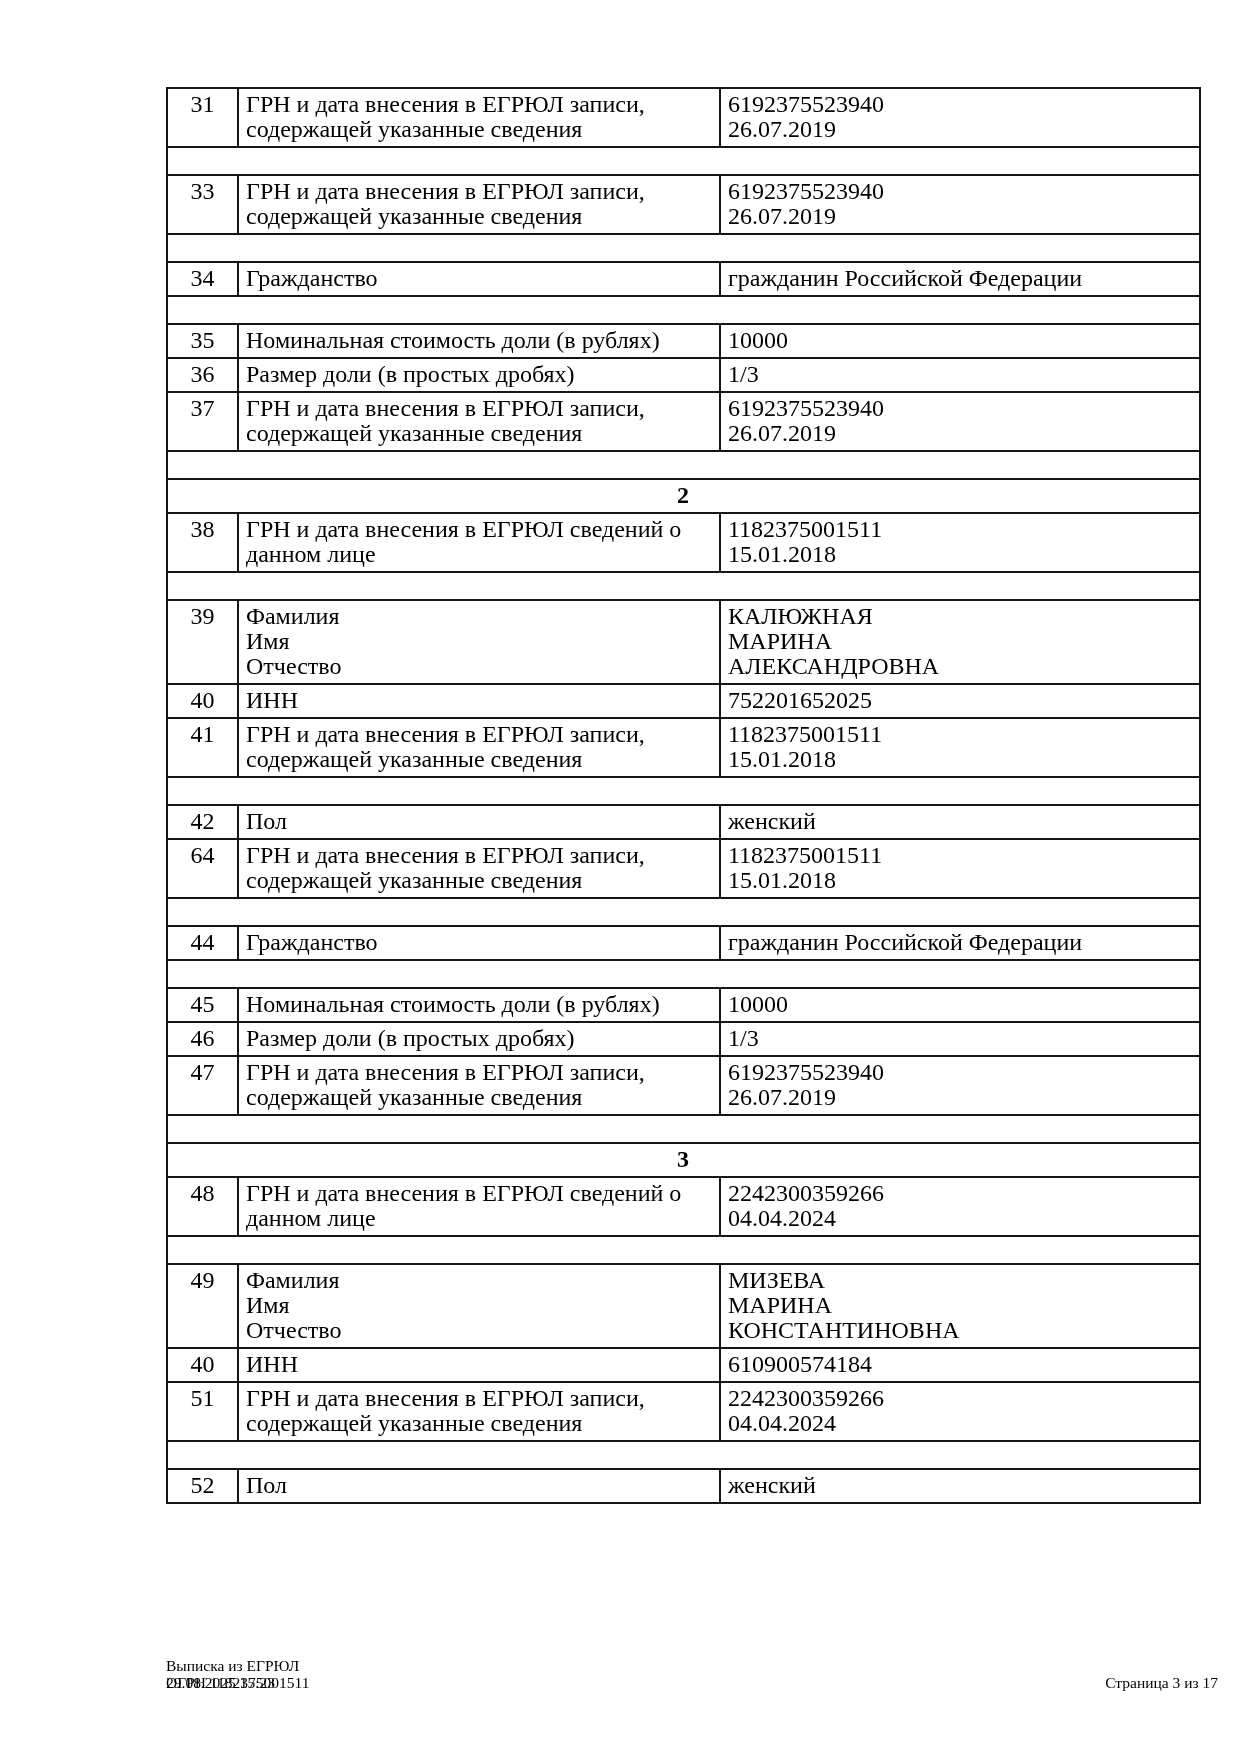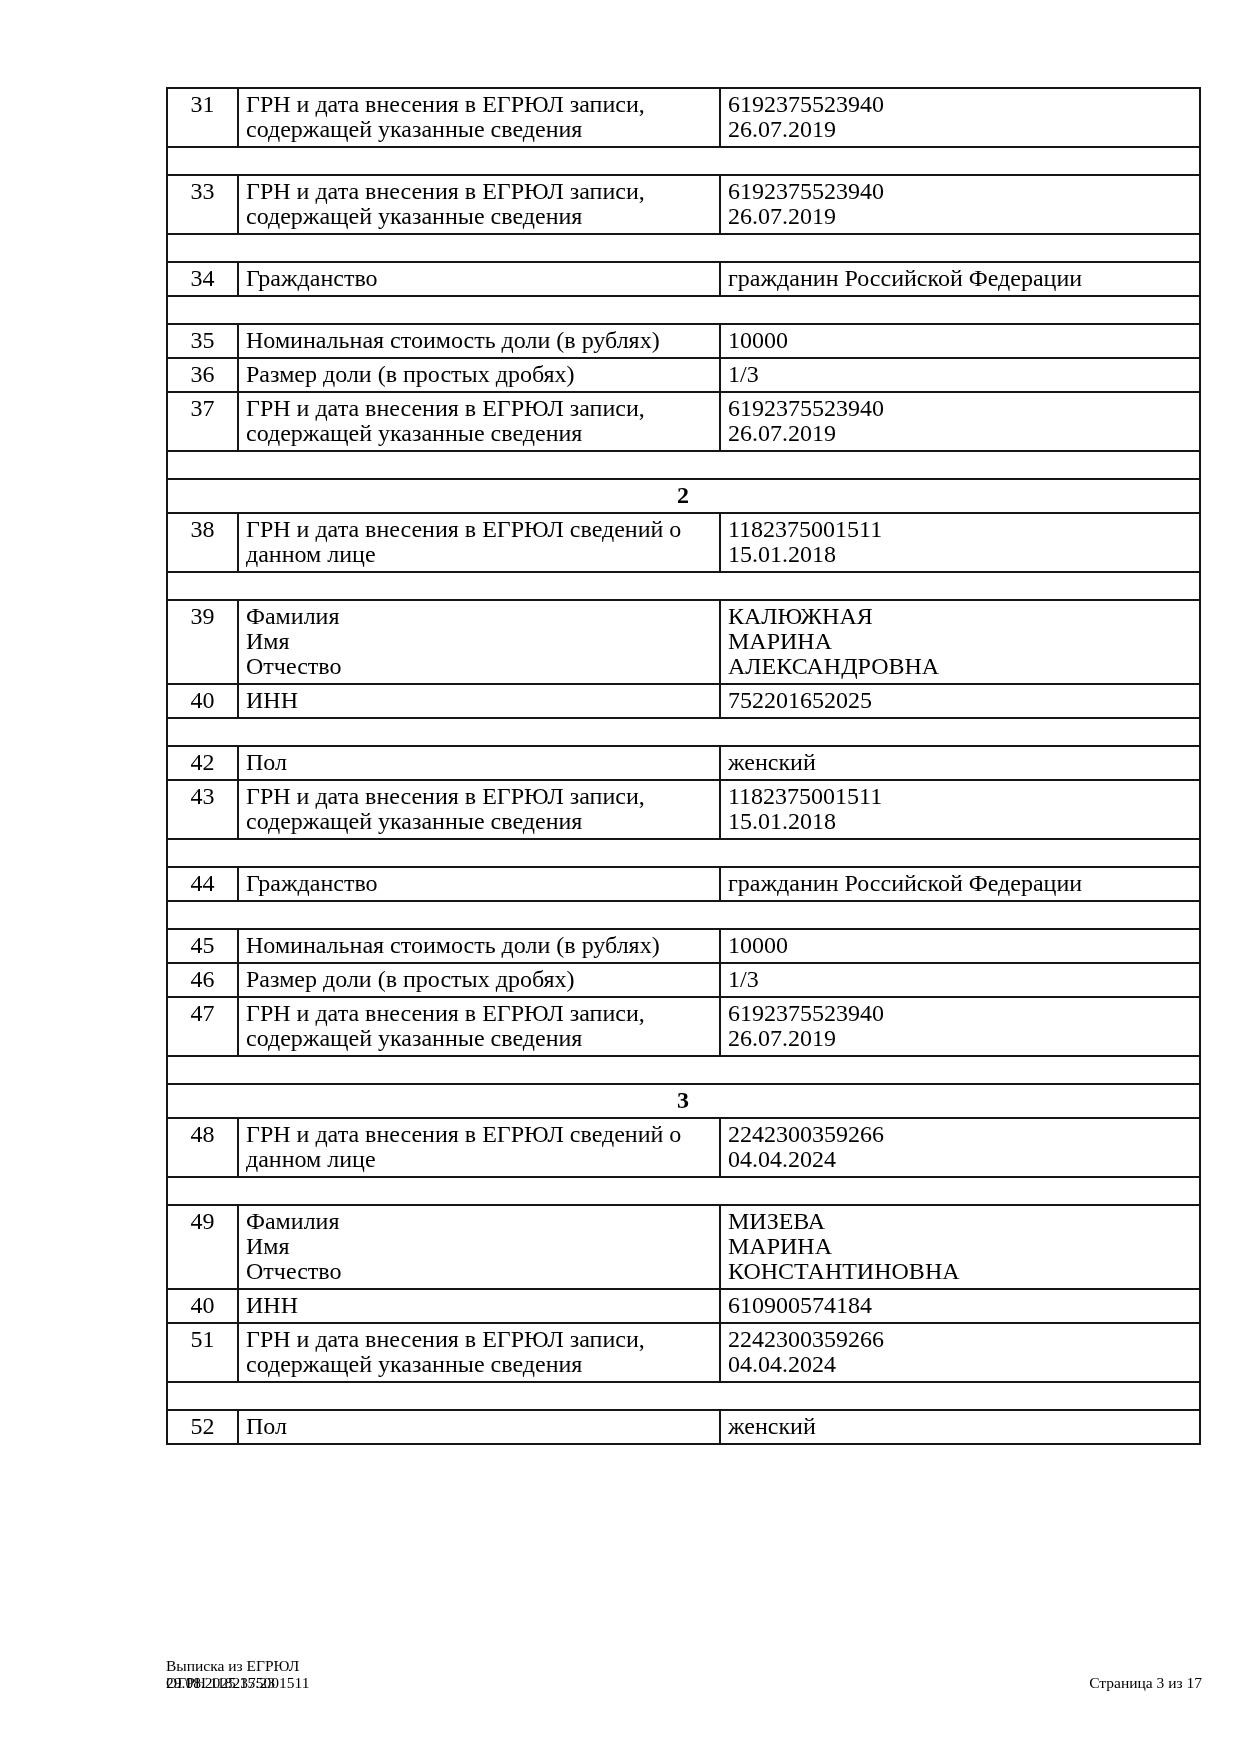--- a/index.html
+++ b/index.html
@@ -64,21 +64,21 @@
   }
   .footer .footer-center {
     position: absolute;
     left: 0;
     right: 0;
     top: 17px;
     text-align: left;
   }
   .footer .footer-right {
     position: absolute;
-    right: 16px;
+    right: 0;
     top: 17px;
     text-align: left;
   }
 </style>
 </head>
 <body>
 
 <div class="page">
 
   <table class="egrul">
@@ -157,29 +157,36 @@
           <td class="value">КАЛЮЖНАЯ
 МАРИНА
 АЛЕКСАНДРОВНА</td>
         </tr>
         <tr>
           <td class="num">40</td>
           <td class="label">ИНН</td>
           <td class="value">752201652025</td>
         </tr>
         <tr>
+          <td class="num">41</td>
+          <td class="label">ГРН и дата внесения в ЕГРЮЛ записи,
+содержащей указанные сведения</td>
+          <td class="value">1182375001511
+15.01.2018</td>
+        </tr>
+        <tr>
           <td class="spacer" colspan="3"></td>
         </tr>
         <tr>
           <td class="num">42</td>
           <td class="label">Пол</td>
           <td class="value">женский</td>
         </tr>
         <tr>
-          <td class="num">43</td>
+          <td class="num">64</td>
           <td class="label">ГРН и дата внесения в ЕГРЮЛ записи,
 содержащей указанные сведения</td>
           <td class="value">1182375001511
 15.01.2018</td>
         </tr>
         <tr>
           <td class="spacer" colspan="3"></td>
         </tr>
         <tr>
           <td class="num">44</td>

